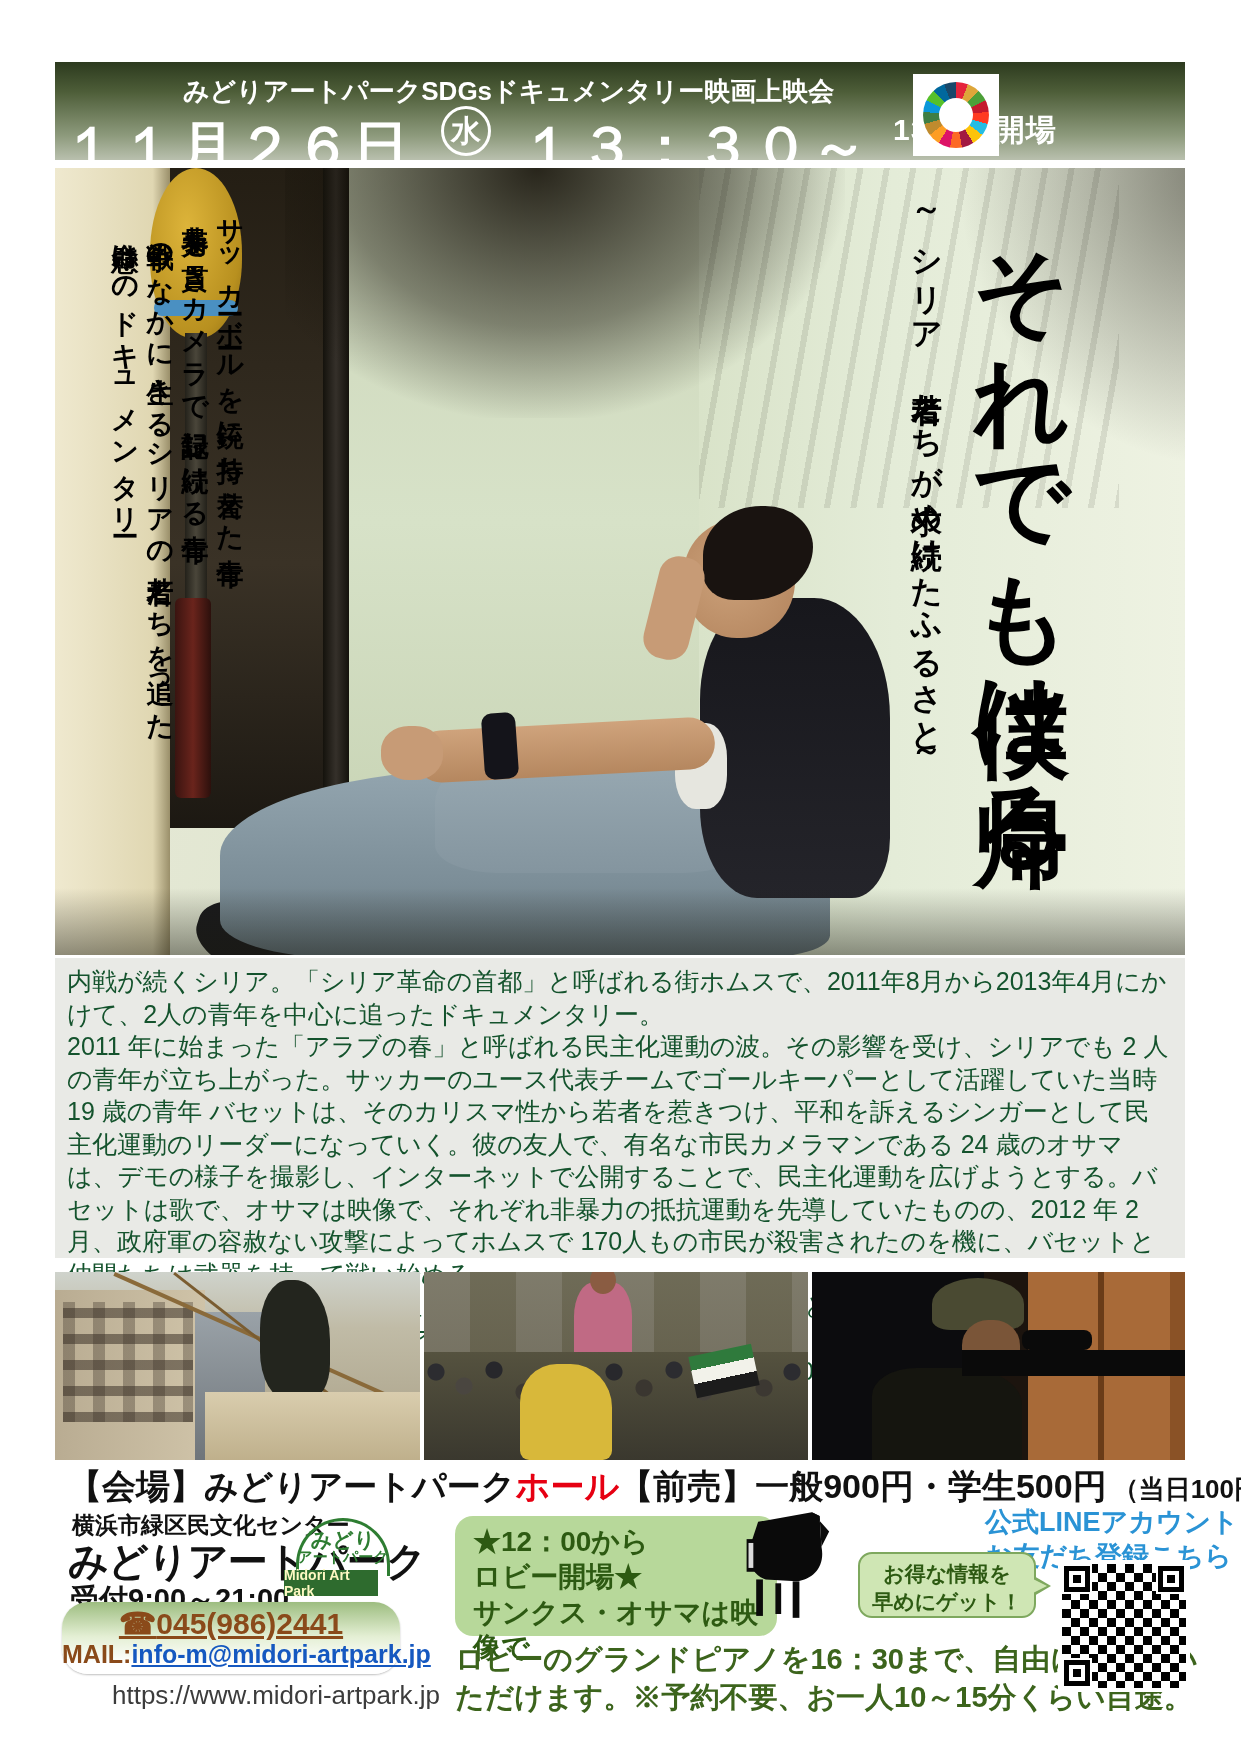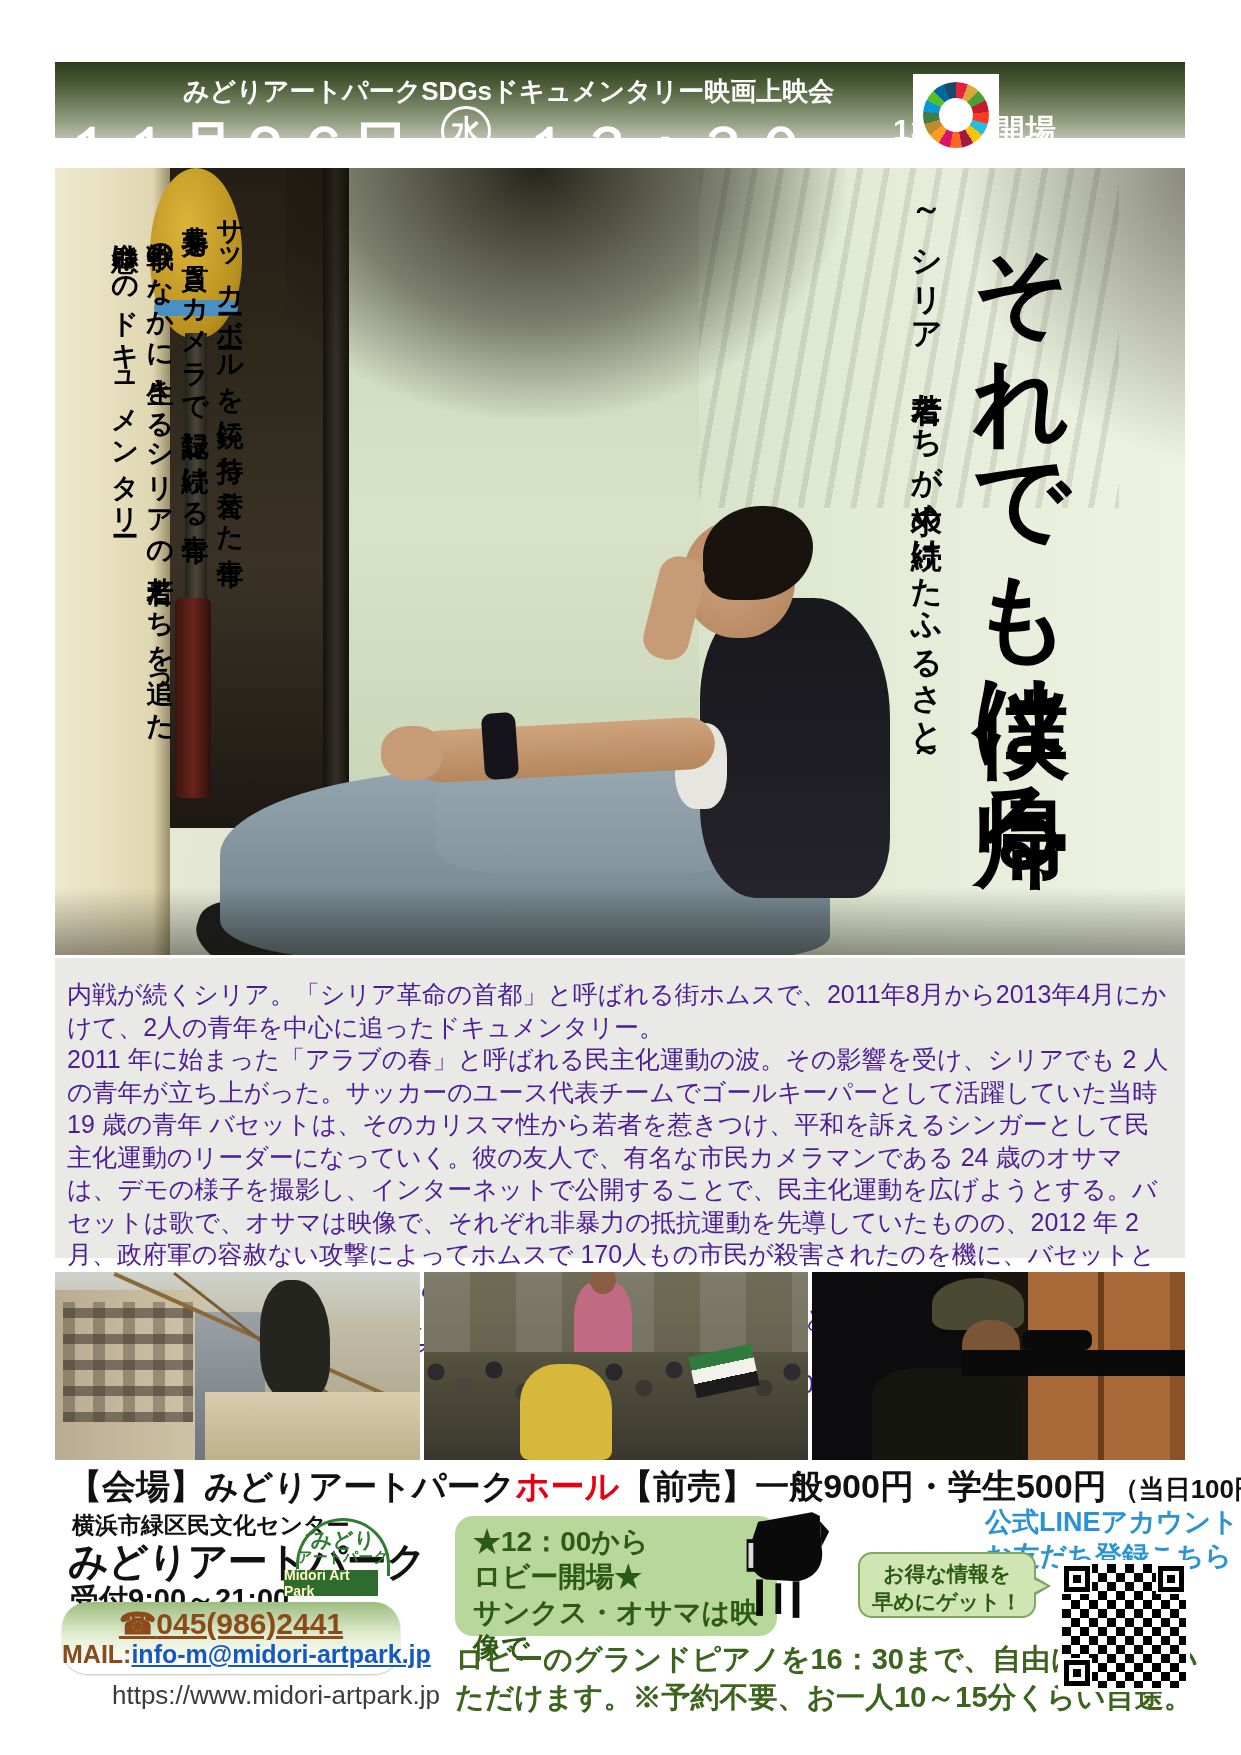--- a/index.html
+++ b/index.html
@@ -1,21 +1,21 @@
 <!DOCTYPE html>
 <html><head>
 <meta charset="utf-8">
 <style>
   html,body{margin:0;padding:0;background:#fff;}
   body{font-family:"Liberation Sans",sans-serif;}
   #page{position:relative;width:1241px;height:1755px;background:#fff;overflow:hidden;margin:0 auto;}
   .abs{position:absolute;}
 
   
-  #band{left:55px;top:62px;width:1130px;height:76px;
+  #band{left:55px;top:62px;width:1130px;height:98px;
     background:linear-gradient(180deg,#2c3a1e 0%,#4d5d38 30%,#8d9a7c 75%,#b9c0ae 100%);}
   .event-line{left:128px;top:12px;color:#fff;font-size:26px;font-weight:700;letter-spacing:0px;white-space:nowrap;}
   .date-row{left:8px;top:48px;display:flex;align-items:flex-start;color:#fff;white-space:nowrap;gap:24px;}
   .date-big{font-size:56px;font-weight:700;letter-spacing:2px;}
   .day-circle{display:inline-flex;align-items:center;justify-content:center;width:44px;height:44px;border:3px solid #fff;border-radius:50%;font-size:30px;font-weight:700;margin:0 6px;position:relative;top:-4px;}
   .time-sub{font-size:30px;font-weight:700;letter-spacing:1px;}
   .sdg-box{background:#fff;display:flex;align-items:center;justify-content:center;}
   #sdg-wheel-box{left:858px;top:12px;width:86px;height:82px;}
   .sdg-wheel{position:relative;width:66px;height:66px;border-radius:50%;
     background:conic-gradient(#e5243b 0 5.9%,#dda63a 0 11.8%,#4c9f38 0 17.6%,#c5192d 0 23.5%,#ff3a21 0 29.4%,#26bde2 0 35.3%,#fcc30b 0 41.2%,#a21942 0 47.1%,#fd6925 0 52.9%,#dd1367 0 58.8%,#fd9d24 0 64.7%,#bf8b2e 0 70.6%,#3f7e44 0 76.5%,#0a97d9 0 82.4%,#56c02b 0 88.2%,#00689d 0 94.1%,#19486a 0 100%);}
@@ -58,21 +58,21 @@
   .vtext{writing-mode:vertical-rl;text-orientation:upright;color:#000;white-space:nowrap;}
   #hero-title{left:975px;top:183px;font-size:96px;font-weight:900;line-height:1;letter-spacing:-2px;font-family:"Liberation Sans",sans-serif;}
   #hero-subtitle{left:905px;top:196px;font-size:31px;font-weight:800;letter-spacing:1px;}
   .lcol{font-size:27px;font-weight:800;letter-spacing:2px;}
   #lcol0{left:212px;top:200px;}
   #lcol1{left:177px;top:205px;}
   #lcol2{left:142px;top:222px;}
   #lcol3{left:107px;top:222px;}
 
   
-  #synopsis{left:55px;top:958px;width:1130px;height:300px;background:#e9eae6;box-sizing:border-box;padding:20px 12px 0 12px;color:#4c1d95;font-size:25px;line-height:1.3;}
+  #synopsis{left:55px;top:958px;width:1130px;height:300px;background:#e9eae6;box-sizing:border-box;padding:7px 12px 0 12px;color:#14532d;font-size:25px;line-height:1.3;}
   #synopsis p{margin:0;}
   .credit{text-align:right;margin-top:-32.5px;}
 
   
   .strip{top:1272px;height:188px;overflow:hidden;}
   #strip1{left:55px;width:365px;background:linear-gradient(180deg,#cfd3cc 0%,#c0bba6 30%,#a89e84 100%);}
   .s1-bldg{left:0;top:18px;width:150px;height:170px;background:linear-gradient(90deg,#b9ac92,#cfc3a8 70%,#8c English 0);background:linear-gradient(90deg,#b9ac92,#cfc3a8);}
   .s1-win{left:8px;top:30px;width:130px;height:120px;background:repeating-linear-gradient(0deg,rgba(60,50,40,.55) 0 10px,transparent 10px 26px),repeating-linear-gradient(90deg,rgba(60,50,40,.35) 0 12px,transparent 12px 30px);}
   .s1-street{left:140px;top:40px;width:70px;height:148px;background:linear-gradient(180deg,#9aa2a8,#6f757a);}
   .s1-man{left:205px;top:8px;width:70px;height:120px;background:#23251e;border-radius:40% 50% 30% 40%;}

